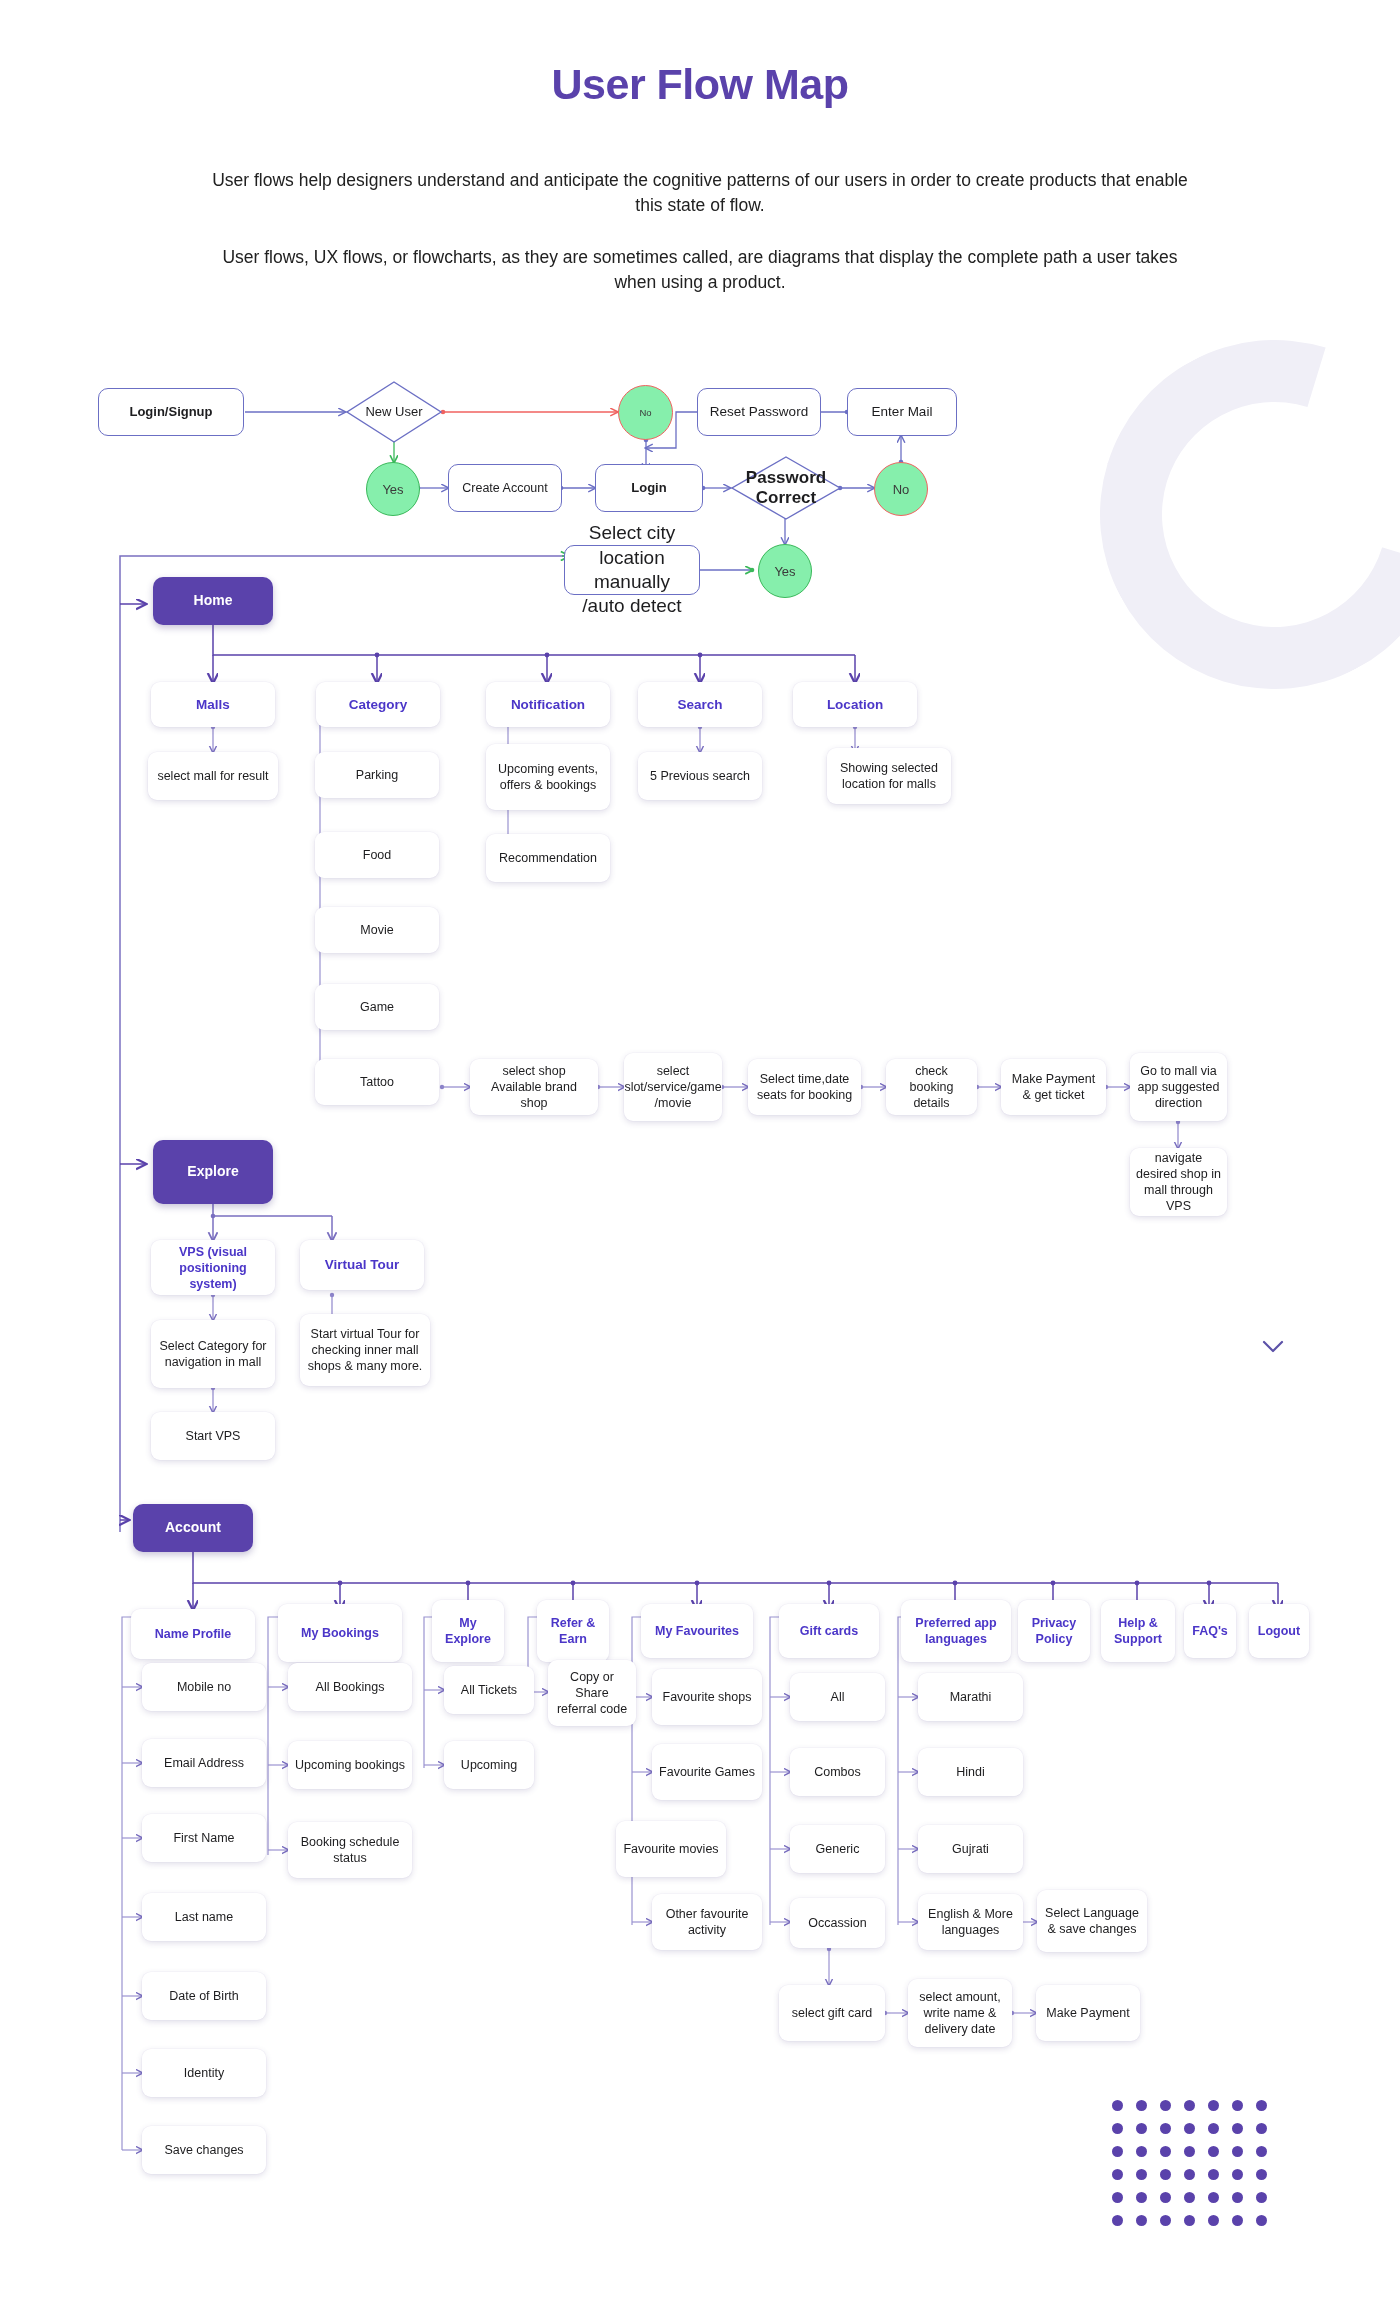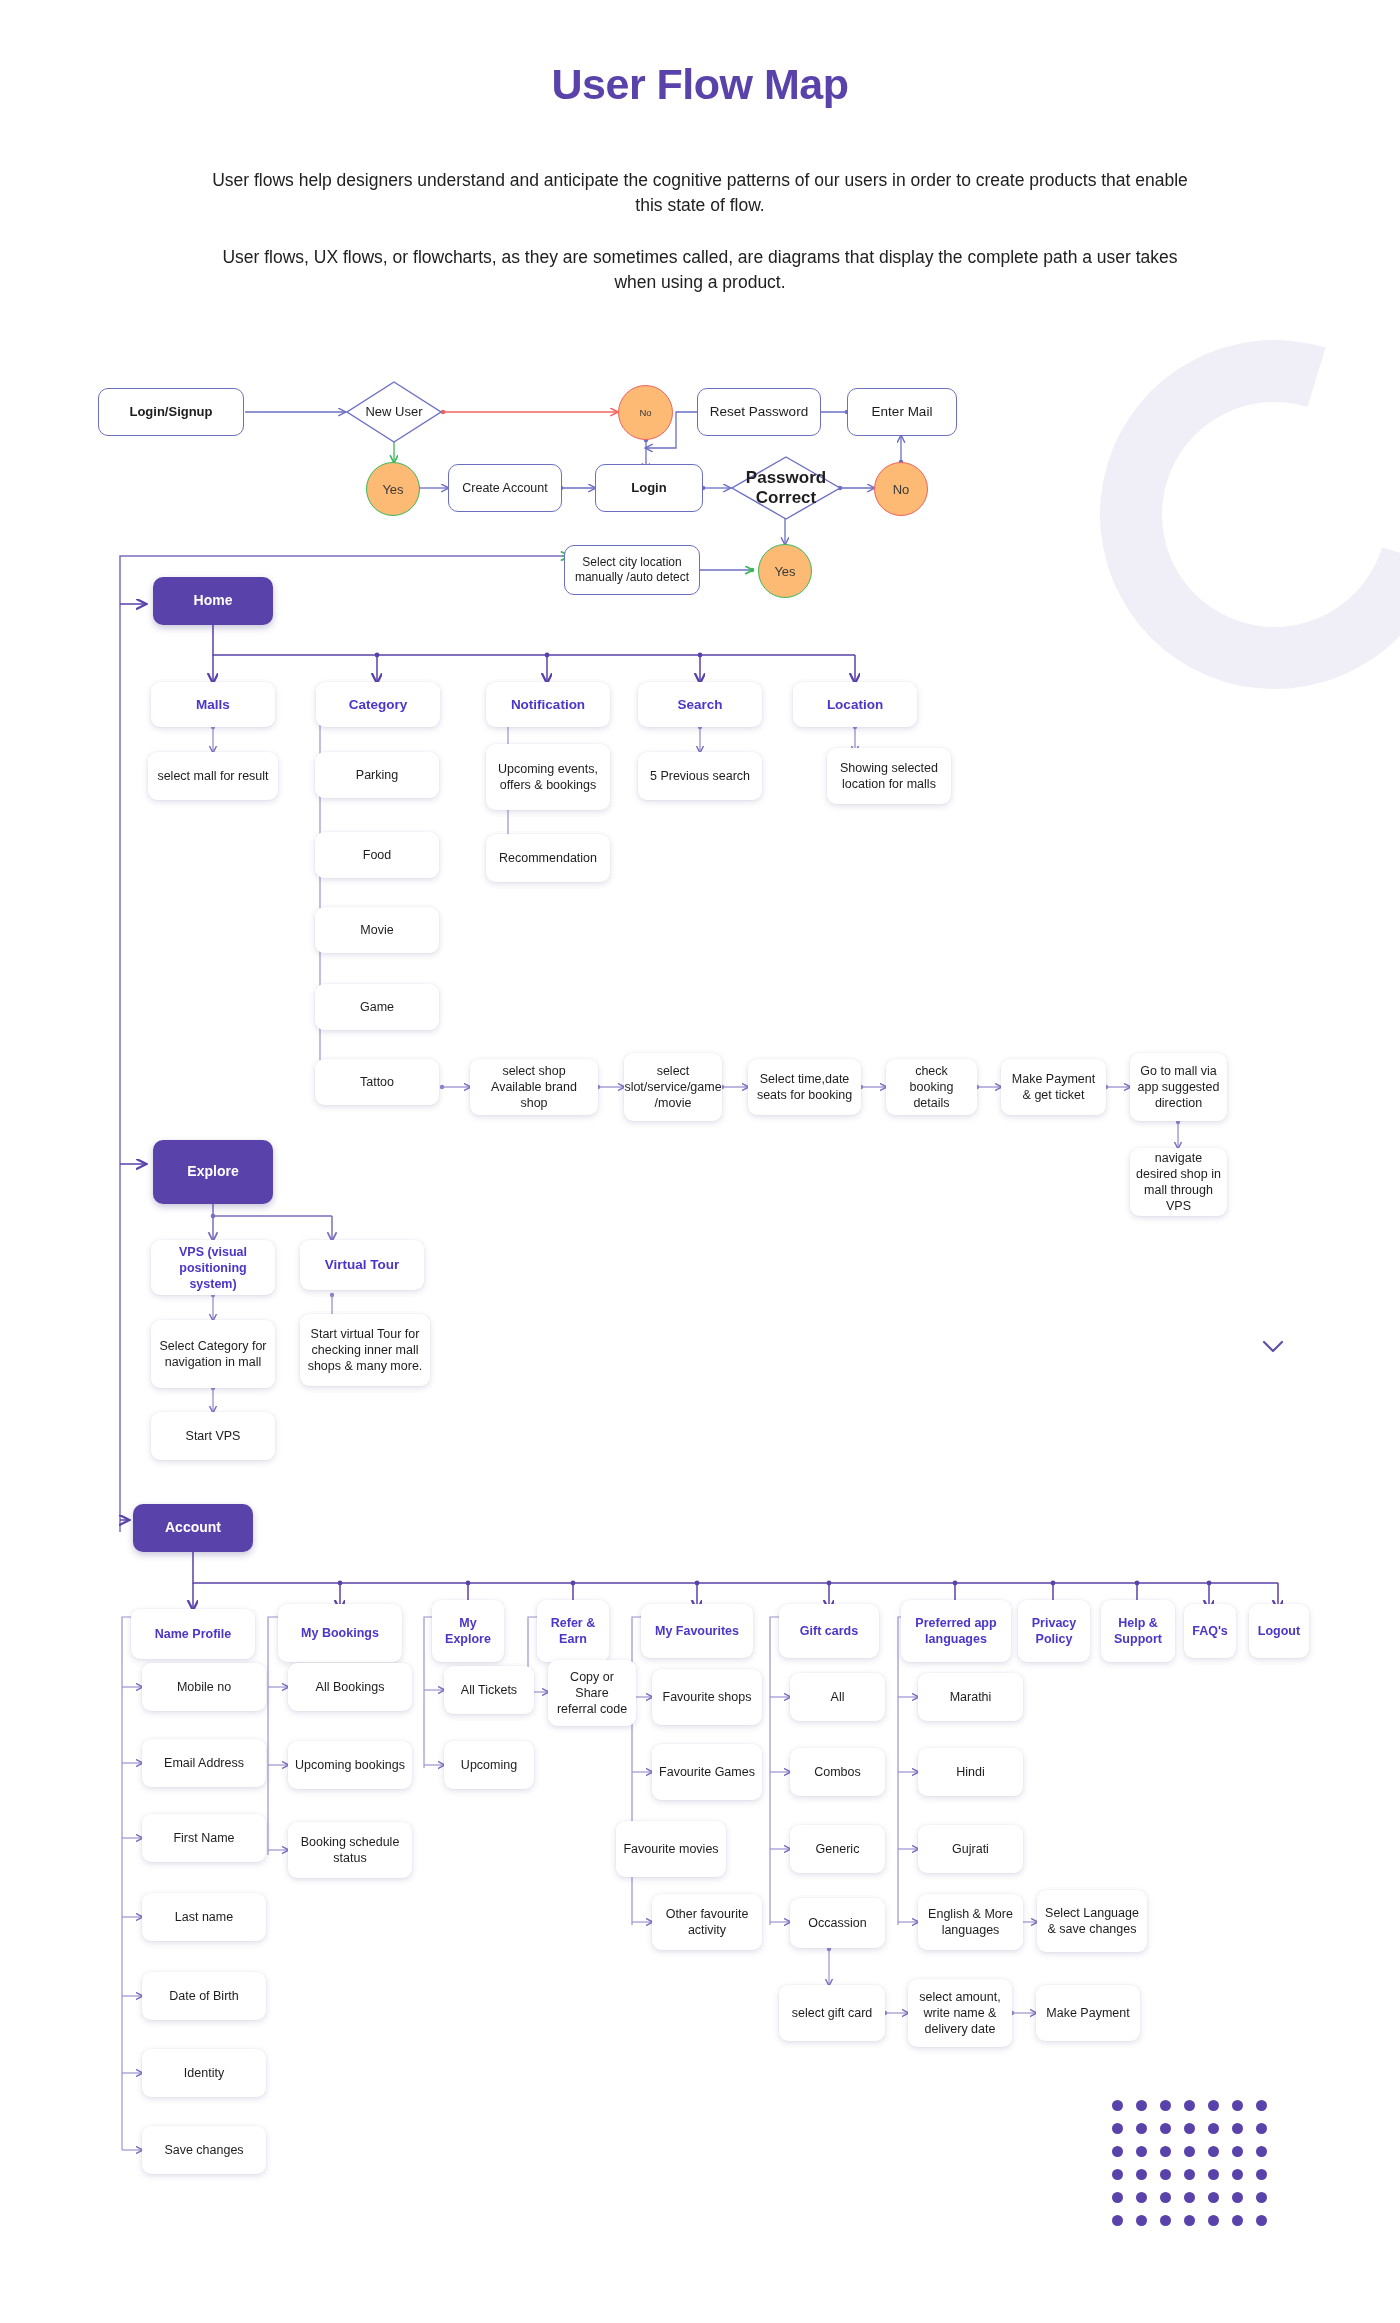--- a/index.html
+++ b/index.html
@@ -54,21 +54,21 @@
   .node.soft{box-shadow:0 2px 6px rgba(60,50,120,.16), 0 0 0 .6px rgba(120,110,180,.06);}
   
   .node.filled{background:#5a42ab;color:#ffffff;font-weight:bold;font-size:14px;
      border-radius:10px;box-shadow:0 3px 7px rgba(60,45,120,.28);}
   
   .node.head{color:#4b36c8;font-weight:bold;font-size:13.5px;}
   .node.head-sm{color:#4b36c8;font-weight:bold;font-size:12.5px;}
 
   
   .circ{
-    position:absolute;z-index:2;border-radius:50%;background:#fdba74;
+    position:absolute;z-index:2;border-radius:50%;background:#86efac;
     display:flex;align-items:center;justify-content:center;text-align:center;
     font-size:13px;color:#3a3a3a;box-sizing:border-box;
   }
   .circ.green{border:1.5px solid #3ab85a;}
   .circ.red{border:1.5px solid #f0625f;}
   .circ.sm{font-size:9.5px;}
 
   .diamond{position:absolute;z-index:2;}
   .diamond .dshape{position:absolute;inset:0;}
   .diamond .dlabel{
@@ -386,21 +386,21 @@
   </div>
 
   <div class="circ red" style="left:874px;top:462px;width:54px;height:54px;">
     <span>No</span>
   </div>
 
   <div class="circ green" style="left:758px;top:544px;width:54px;height:54px;">
     <span>Yes</span>
   </div>
 
-  <div class="node outline" style="left:564px;top:545px;width:136px;height:50px;font-size:12px;">Select city location manually /auto detect</div>
+  <div class="node outline" style="left:564px;top:545px;width:136px;height:50px;font-size:19px;">Select city location manually /auto detect</div>
 
   <div class="node filled" style="left:153px;top:577px;width:120px;height:48px;">Home</div>
 
   <div class="node soft head" style="left:151px;top:682px;width:124px;height:45px;">Malls</div>
   <div class="node soft" style="left:148px;top:752px;width:130px;height:48px;">select mall for result</div>
 
   <div class="node soft head" style="left:316px;top:682px;width:124px;height:45px;">Category</div>
   <div class="node soft" style="left:315px;top:752px;width:124px;height:46px;">Parking</div>
   <div class="node soft" style="left:315px;top:832px;width:124px;height:46px;">Food</div>
   <div class="node soft" style="left:315px;top:907px;width:124px;height:46px;">Movie</div>

